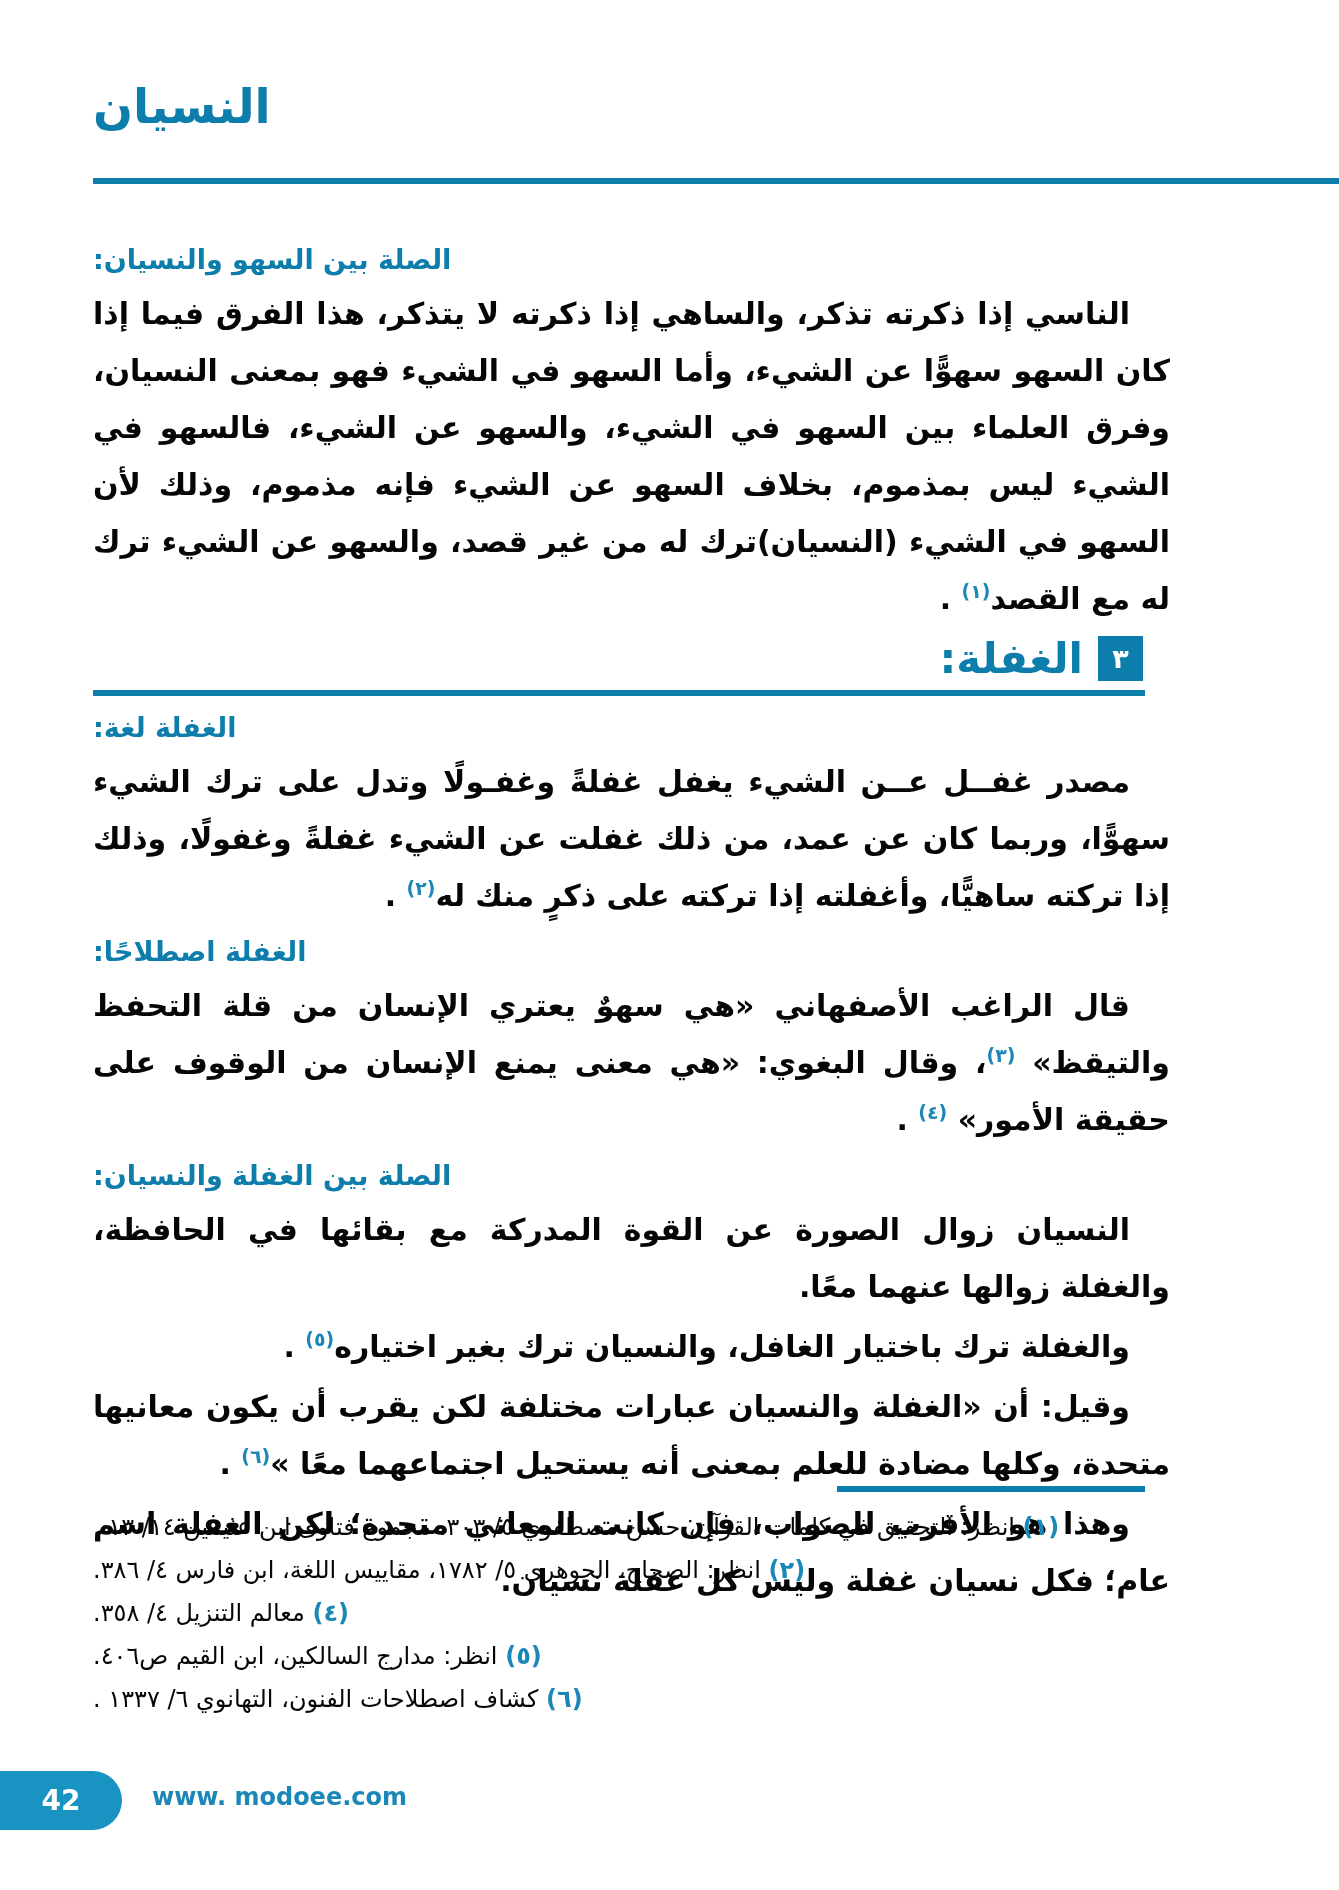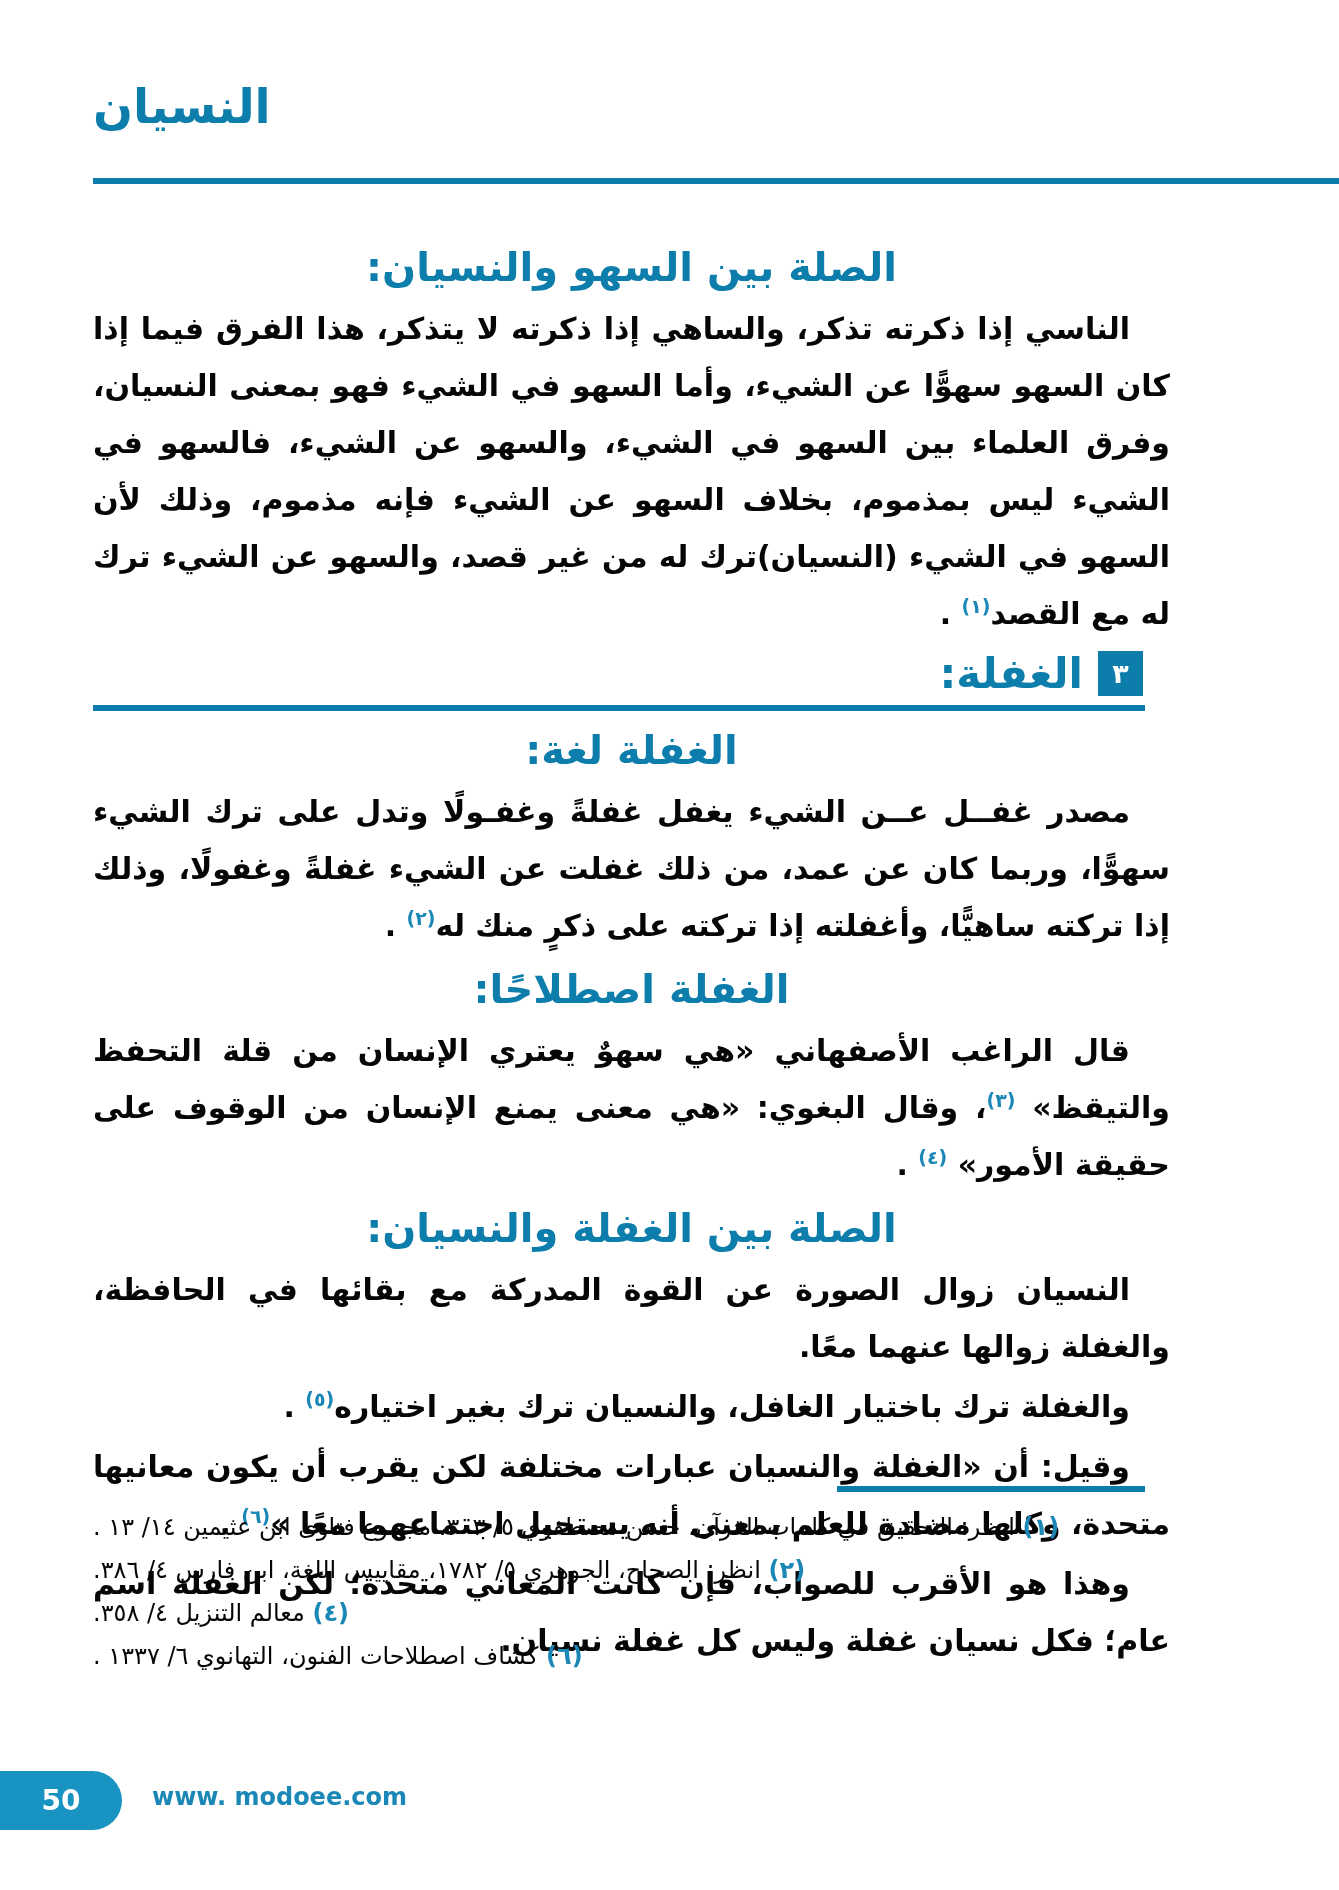--- a/index.html
+++ b/index.html
@@ -27,22 +27,22 @@
   .top-rule{
     position:absolute;top:178px;left:93px;right:0;
     height:6px;background:var(--accent);
   }
   .content{
     position:absolute;top:232px;left:93px;width:1077px;
     direction:rtl;
   }
   .section-heading{
     color:var(--accent);
-    font-size:40px;font-weight:bold;
-    text-align:center;
+    font-size:27px;font-weight:bold;
+    text-align:left;
     margin:12px 0 10px 0;
   }
   .body-para{
     font-size:30px;font-weight:bold;
     line-height:57px;
     text-align:justify;
     text-indent:40px;
     margin:0 0 3px 0;
     color:var(--ink);
   }
@@ -134,20 +134,21 @@
     <p class="body-para">وقيل: أن «الغفلة والنسيان عبارات مختلفة لكن يقرب أن يكون معانيها متحدة، وكلها مضادة للعلم بمعنى أنه يستحيل اجتماعهما معًا »<sup>(٦)</sup> .</p>
     <p class="body-para">وهذا هو الأقرب للصواب، فإن كانت المعاني متحدة؛ لكن الغفلة اسم عام؛ فكل نسيان غفلة وليس كل غفلة نسيان.</p>
   </div>
 
 <div class="fn-area">
   <div class="fn-separator"></div>
   <div id="fn-list">
       <div class="footnote"><span class="fn-num">(١)</span><span>&nbsp;انظر: التحقيق في كلمات القرآن، حسن مصطفوي ٥/ ٣٠٣، مجموع فتاوى ابن عثيمين ١٤/ ١٣ .</span></div>
       <div class="footnote"><span class="fn-num">(٢)</span><span>&nbsp;انظر: الصحاح، الجوهري ٥/ ١٧٨٢، مقاييس اللغة، ابن فارس ٤/ ٣٨٦.</span></div>
       <div class="footnote"><span class="fn-num">(٤)</span><span>&nbsp;معالم التنزيل ٤/ ٣٥٨.</span></div>
+      <div class="footnote"><span class="fn-num">(٥)</span><span>&nbsp;انظر: مدارج السالكين، ابن القيم ص٤٠٦.</span></div>
       <div class="footnote"><span class="fn-num">(٦)</span><span>&nbsp;كشاف اصطلاحات الفنون، التهانوي ٦/ ١٣٣٧ .</span></div>
     </div>
 </div>
 
 <div class="footer-pill">
-  <span>50</span>
+  <span>42</span>
 </div>
 <div class="footer-url">www. modoee.com</div>
 
 </body></html>

